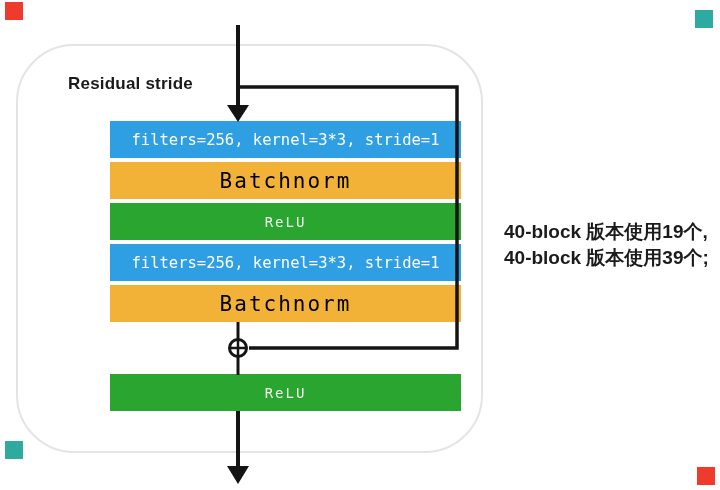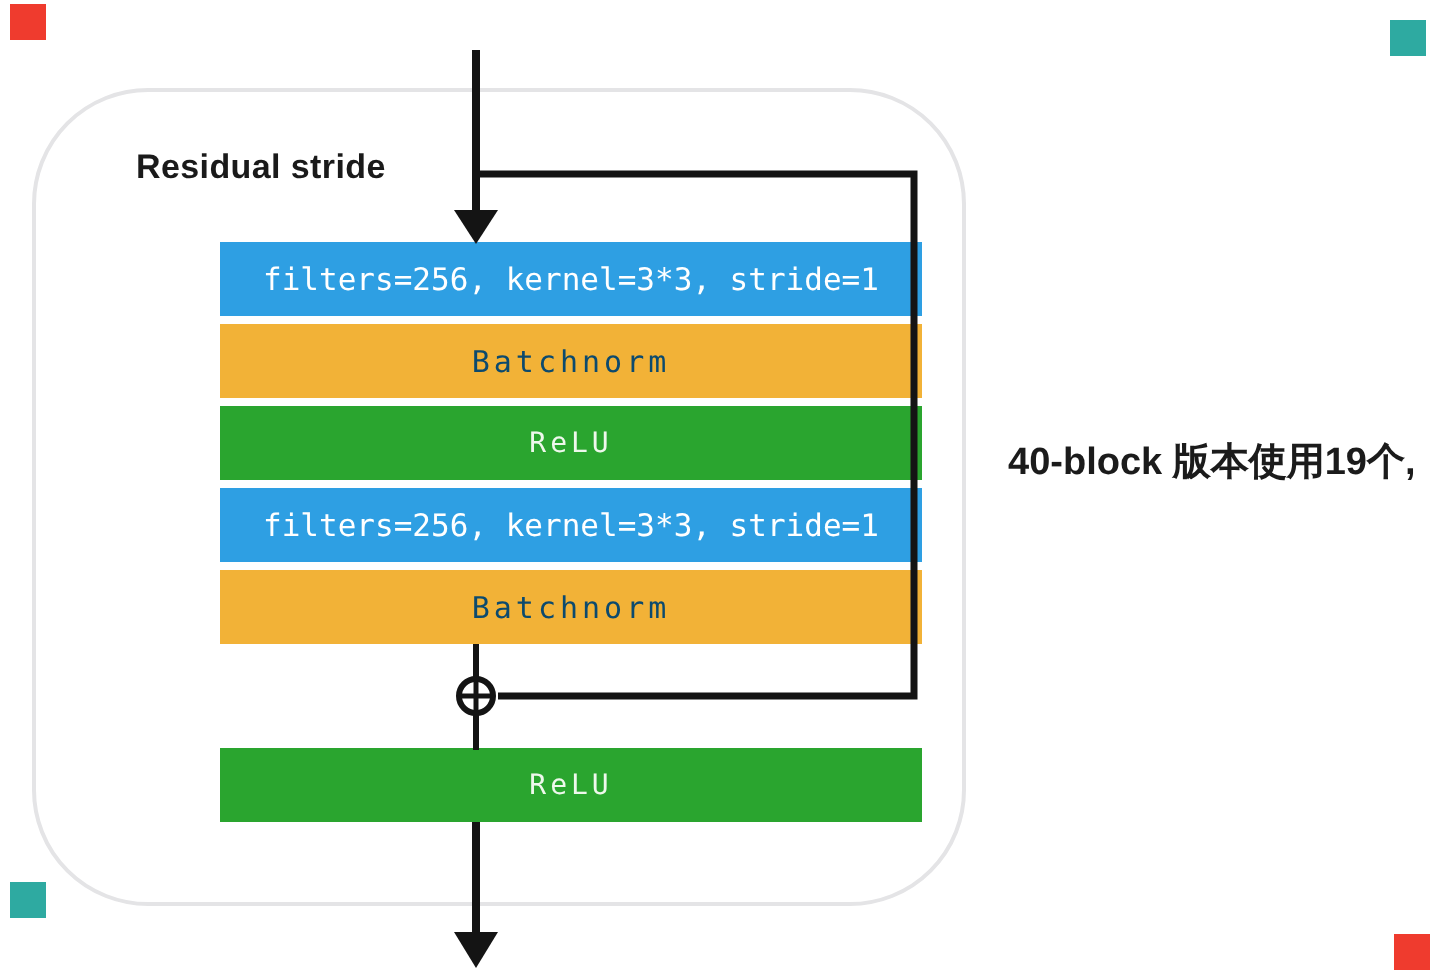--- a/index.html
+++ b/index.html
@@ -16,21 +16,21 @@
     font-size:17px;font-weight:bold;color:#1a1a1a;letter-spacing:0.2px;
   }
   .bar{
     position:absolute;left:63px;width:351px;height:37px;
     display:flex;align-items:center;justify-content:center;
     font-family:"DejaVu Sans Mono", monospace;
     box-sizing:border-box;
     margin-left:47px;
   }
   .bar-conv{font-size:15.5px;color:#ffffff;}
-  .bar-bn{font-size:15px;color:#0c4a6e;letter-spacing:2px;text-align:right;}
+  .bar-bn{font-size:21px;color:#000000;letter-spacing:2px;text-align:right;}
   .bar-relu{font-size:14px;color:#eef8ec;letter-spacing:2px;}
   .y-conv1{top:121px;}
   .y-bn1{top:162px;}
   .y-relu1{top:203px;}
   .y-conv2{top:244px;}
   .y-bn2{top:285px;}
   .y-outrelu{top:374px;}
   #wires{position:absolute;left:0;top:0;width:720px;height:490px;pointer-events:none;}
   .annotation{
     position:absolute;left:504px;top:219px;width:212px;
@@ -78,15 +78,16 @@
     <line x1="230" y1="348" x2="246" y2="348" stroke="#141414" stroke-width="2.5" style="stroke: rgb(20, 20, 20);"></line>
 
     <line x1="238" y1="356.5" x2="238" y2="375" stroke="#141414" stroke-width="3" style="stroke: rgb(20, 20, 20);"></line>
 
     <line x1="238" y1="411" x2="238" y2="468" stroke="#141414" stroke-width="4" style="stroke: rgb(20, 20, 20);"></line>
     <polygon points="227,466 249,466 238,484" fill="#141414" style="fill: rgb(20, 20, 20);"></polygon>
   </svg>
 
   <div class="annotation">
     <div>40-block 版本使用19个,</div>
+    <div>40-block 版本使用39个;</div>
   </div>
 
 </div>
 
 </body></html>

